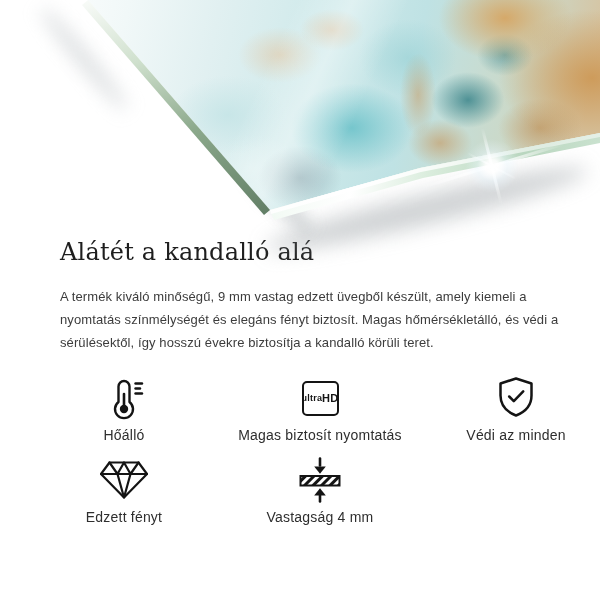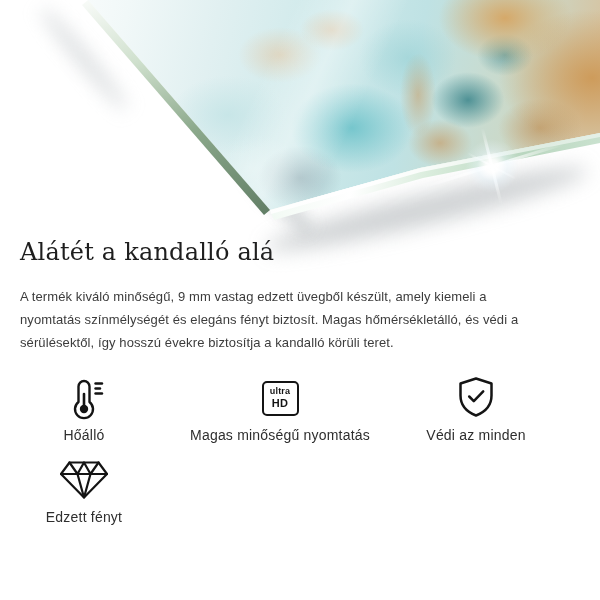--- a/index.html
+++ b/index.html
@@ -50,33 +50,33 @@
   .sparkle .glow{width:56px;height:56px;border-radius:50%;
     background:radial-gradient(circle, #ffffff 0%, rgba(255,255,255,.9) 16%, rgba(235,248,255,.4) 38%, rgba(255,255,255,0) 68%);}
   .sparkle .r1{width:150px;height:3px;border-radius:2px;transform:translate(-50%,-50%) rotate(-17deg);
     background:linear-gradient(90deg, rgba(255,255,255,0), rgba(255,255,255,.95) 45%, #fff 50%, rgba(255,255,255,.95) 55%, rgba(255,255,255,0));}
   .sparkle .r2{width:78px;height:2.5px;border-radius:2px;transform:translate(-50%,-50%) rotate(76deg);
     background:linear-gradient(90deg, rgba(255,255,255,0), #fff 50%, rgba(255,255,255,0));}
   .sparkle .r3{width:56px;height:2px;border-radius:2px;transform:translate(-50%,-50%) rotate(28deg);
     background:linear-gradient(90deg, rgba(255,255,255,0), rgba(255,255,255,.9) 50%, rgba(255,255,255,0));}
 
   
-  .content{padding:0 20px;}
+  .content{padding:0 60px;}
   .title{margin:5px 0 0 0;font-family:"DejaVu Serif","Liberation Serif",serif;
          font-weight:400;color:#1e1e1e;font-size:24px;line-height:34px;letter-spacing:.2px;}
   .title span{display:block;}
   .desc{margin:16px 0 0 0;width:522px;color:#3c3c3c;font-size:13px;line-height:23px;letter-spacing:.1px;}
 
   
   .features{margin-top:20px;display:grid;grid-template-columns:208px 184px 208px;row-gap:14px;}
   .feature{display:flex;flex-direction:column;align-items:center;}
   .icon-box{height:48px;display:flex;align-items:center;justify-content:center;}
   .feature-label{margin-top:6px;font-size:14px;line-height:14px;color:#2e2e2e;letter-spacing:.2px;text-align:center;}
   .uhd{box-sizing:border-box;width:37px;height:35px;border:2.6px solid #141414;border-radius:5px;
-       display:flex;flex-direction:column;align-items:center;justify-content:center;color:#141414;}
+       display:flex;flex-direction:row;align-items:center;justify-content:center;color:#141414;}
   .uhd-top{font-size:9px;font-weight:700;line-height:9px;letter-spacing:.2px;}
   .uhd-hd{font-size:11px;font-weight:800;line-height:14px;letter-spacing:.2px;}
   .stripes{width:42px;height:35px;clip-path:polygon(0% 100%,100% 2%,100% 100%);
            background:repeating-linear-gradient(141deg,#141414 0 4.6px,#ffffff 4.6px 10.4px);}
 </style>
 </head>
 <body>
 
 <div class="page">
 
@@ -120,21 +120,21 @@
         <div class="feature-label">Hőálló</div>
       </div>
 
       <div class="feature">
         <div class="icon-box">
           <div class="uhd">
             <span class="uhd-top">ultra</span>
             <span class="uhd-hd">HD</span>
           </div>
         </div>
-        <div class="feature-label">Magas minőségű nyomtatás</div>
+        <div class="feature-label">Magas biztosít nyomtatás</div>
       </div>
 
       <div class="feature">
         <div class="icon-box">
           <svg width="42" height="46" viewBox="0 0 42 46" fill="none" stroke="#141414" stroke-width="2.5" stroke-linejoin="round" stroke-linecap="round">
             <path d="M21 3.5 L36.5 8.5 V20.5 C36.5 30 30.5 36.8 21 40.5 C11.5 36.8 5.5 30 5.5 20.5 V8.5 Z"></path>
             <path d="M14.2 21.5 l4.6 4.6 l9.4 -9.8"></path>
           </svg>
         </div>
         <div class="feature-label">Védi az minden</div>
@@ -146,16 +146,33 @@
             <path d="M10.5 2.5 H39.5 L48 14 L25 37.5 L2 14 Z"></path>
             <path d="M2 14 H48"></path>
             <path d="M10.5 2.5 L18.5 14 L25 2.5 L31.5 14 L39.5 2.5"></path>
             <path d="M18.5 14 L25 37.5 L31.5 14"></path>
           </svg>
         </div>
         <div class="feature-label">Edzett fényt</div>
       </div>
 
 
+      <div class="feature">
+        <div class="icon-box">
+          <svg width="46" height="46" viewBox="0 0 46 46">
+            <defs>
+              <pattern id="hatch4" patternUnits="userSpaceOnUse" width="6" height="6" patternTransform="rotate(45)">
+                <rect width="3" height="6" fill="#141414"></rect>
+              </pattern>
+            </defs>
+            <rect x="3.5" y="19" width="39" height="9.5" fill="url(#hatch4)" stroke="#141414" stroke-width="2"></rect>
+            <path d="M23 1.5 v7" stroke="#141414" stroke-width="2.6" stroke-linecap="round"></path>
+            <path d="M17.2 9.5 h11.6 L23 16.8 Z" fill="#141414"></path>
+            <path d="M23 44.5 v-7" stroke="#141414" stroke-width="2.6" stroke-linecap="round"></path>
+            <path d="M17.2 38.5 h11.6 L23 31.2 Z" fill="#141414"></path>
+          </svg>
+        </div>
+        <div class="feature-label">Vastagság 4 mm</div>
+      </div>
 
     </div>
   </div>
 </div>
 
 </body></html>

